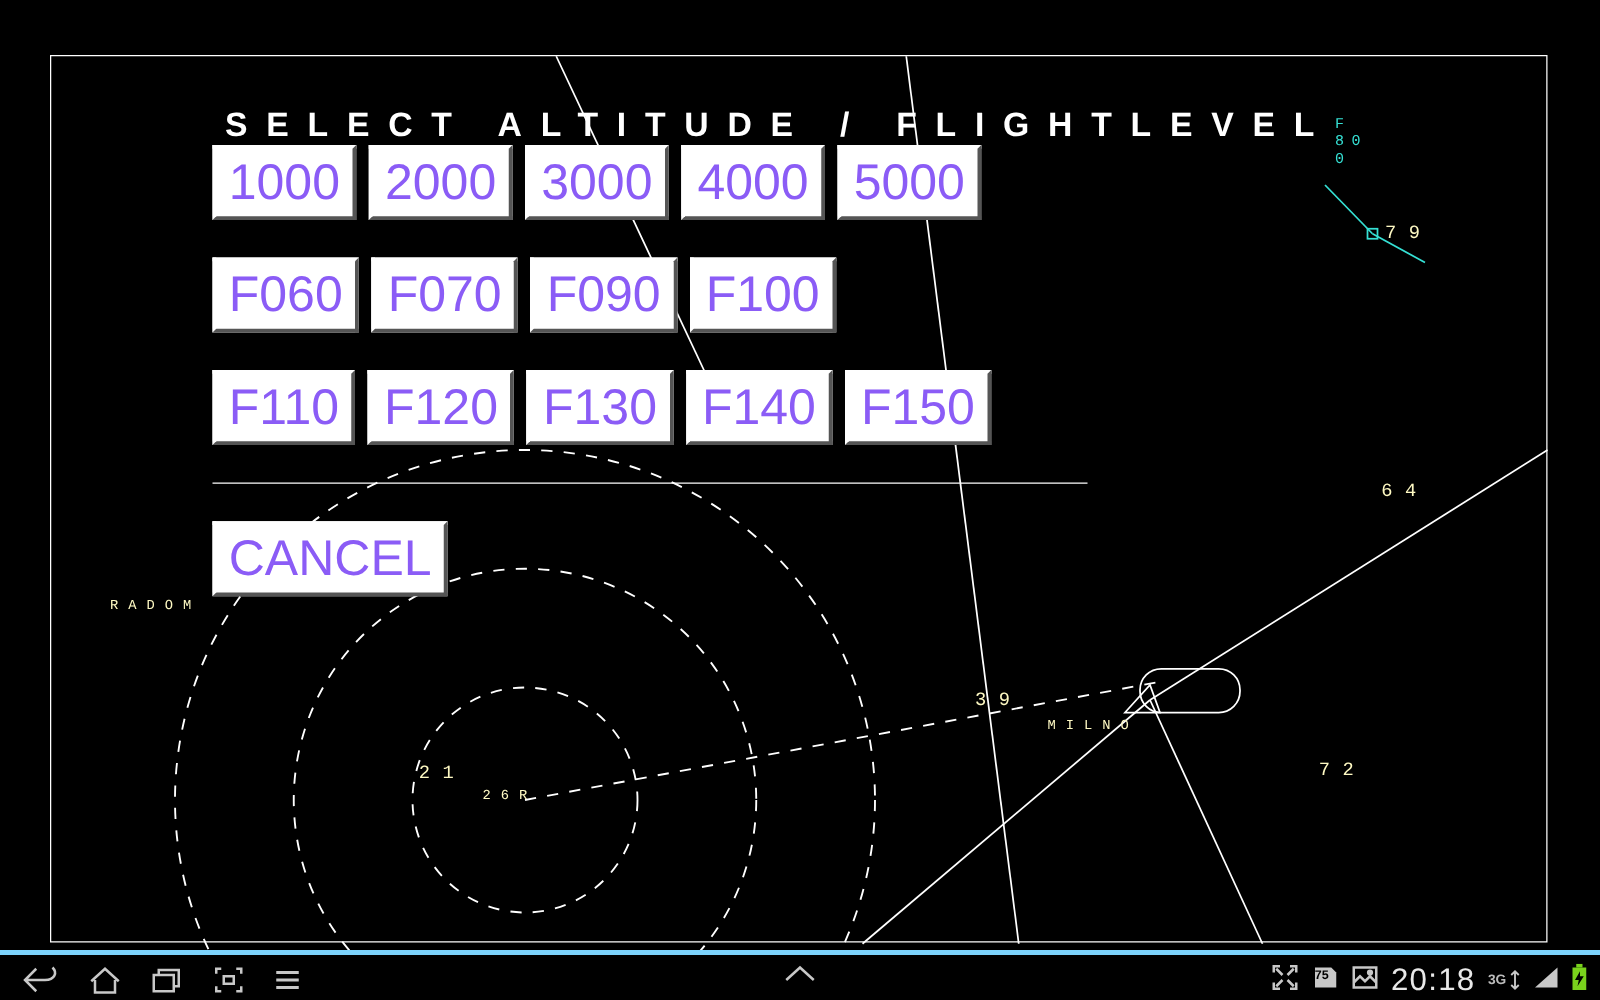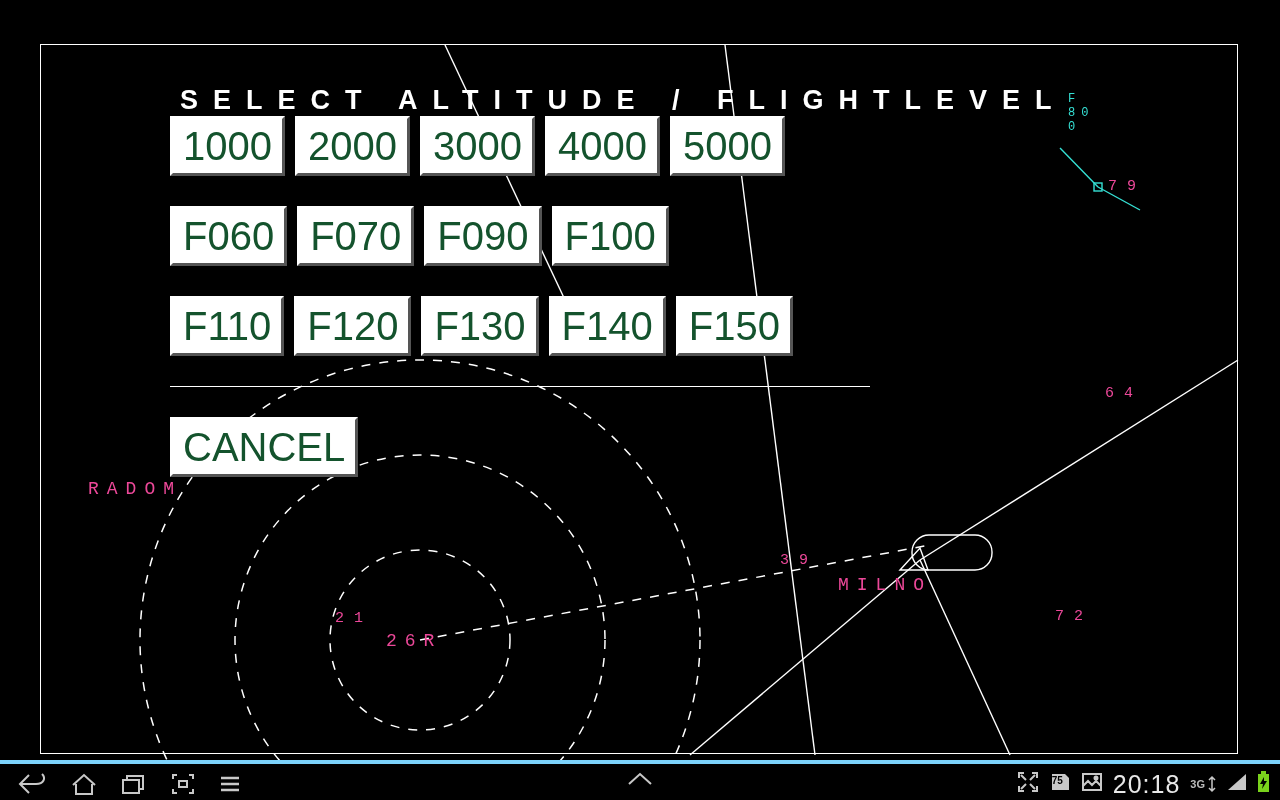--- a/index.html
+++ b/index.html
@@ -8,28 +8,28 @@
   
   .status{position:absolute;left:0;top:760px;width:1280px;height:40px;background:#000;border-top:4px solid #7dd3fc;display:flex;align-items:center;color:#c8c8c8;}
   .nav-icons{display:flex;align-items:center;gap:22px;padding-left:18px;}
   .nav-icons svg{display:block}
   .spacer{flex:1}
   .center-up{position:absolute;left:50%;top:770px;transform:translateX(-50%);}
   .status-right{display:flex;align-items:center;gap:10px;padding-right:10px;}
   .clock{color:#e8e8e8;font-size:25px;letter-spacing:1px;font-family:Arial,Helvetica,sans-serif;}
   .sig3g{color:#bbb;font-size:11px;font-weight:bold;line-height:10px;text-align:left}
   
-  .rtxt{position:absolute;color:#ec4899;font-family:"Courier New",monospace;font-size:15px;letter-spacing:10px;white-space:nowrap}
-  .rtxt.sm{font-size:18px;letter-spacing:8px}
+  .rtxt{position:absolute;color:#fef9c3;font-family:"Courier New",monospace;font-size:15px;letter-spacing:10px;white-space:nowrap}
+  .rtxt.sm{font-size:11px;letter-spacing:8px}
   .aircraft-tag{position:absolute;color:#35e0d4;font-family:"Courier New",monospace;font-size:12px;letter-spacing:6px;line-height:14px;white-space:pre}
   
   .dlg{position:absolute;left:170px;top:85px;}
   .dlg-title{color:#fff;font-family:Arial,Helvetica,sans-serif;font-size:27px;font-weight:bold;letter-spacing:15px;white-space:nowrap;margin-left:10px}
   .row{display:flex;gap:10px;margin-bottom:30px}
-  .btn{background:#fff;color:#14532d;font-family:Verdana,Geneva,sans-serif;font-size:40px;font-weight:400;padding:0 10px;height:54px;line-height:54px;border-style:solid;border-width:3px;border-color:#fff #555 #555 #fff;cursor:pointer;user-select:none}
+  .btn{background:#fff;color:#8b5cf6;font-family:Verdana,Geneva,sans-serif;font-size:40px;font-weight:400;padding:0 10px;height:54px;line-height:54px;border-style:solid;border-width:3px;border-color:#fff #555 #555 #fff;cursor:pointer;user-select:none}
   .sep{height:1px;background:#fff;margin:0 0 30px 0;width:700px}
 </style>
 </head>
 <body>
 
 <div class="screen">
 
   <svg width="1280" height="760" style="position:absolute;left:0;top:0">
 
     <g stroke="#fff" stroke-width="1.4" fill="none">

